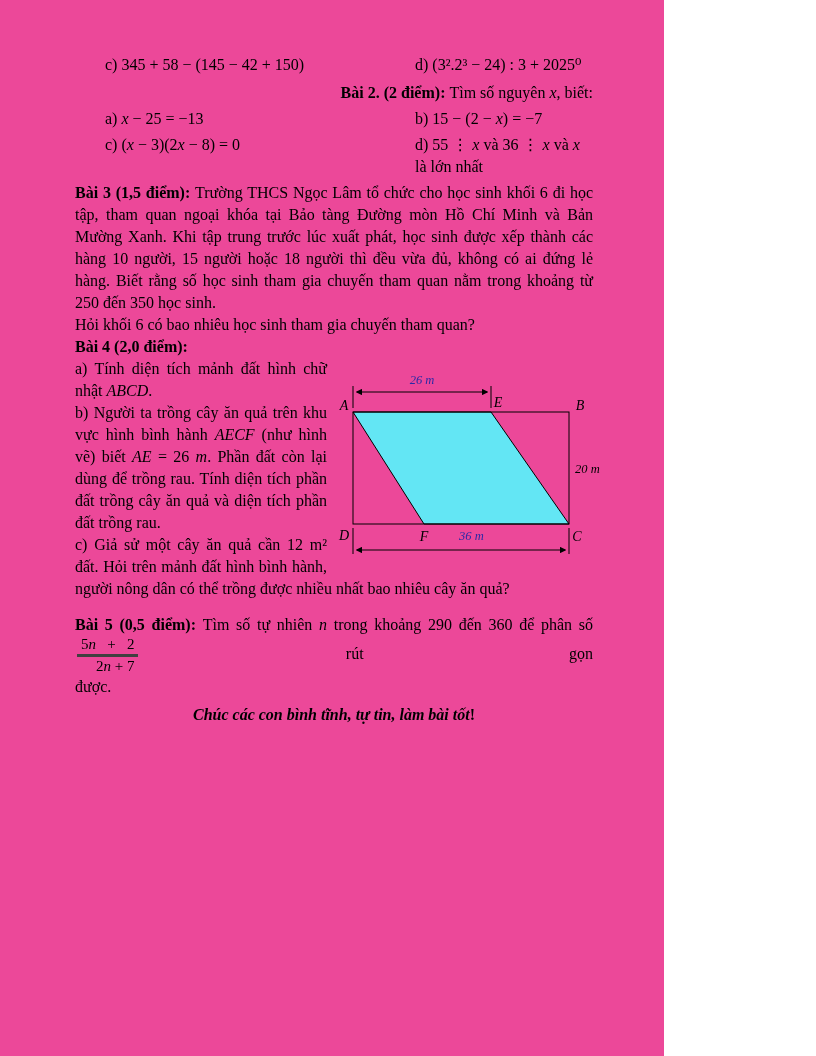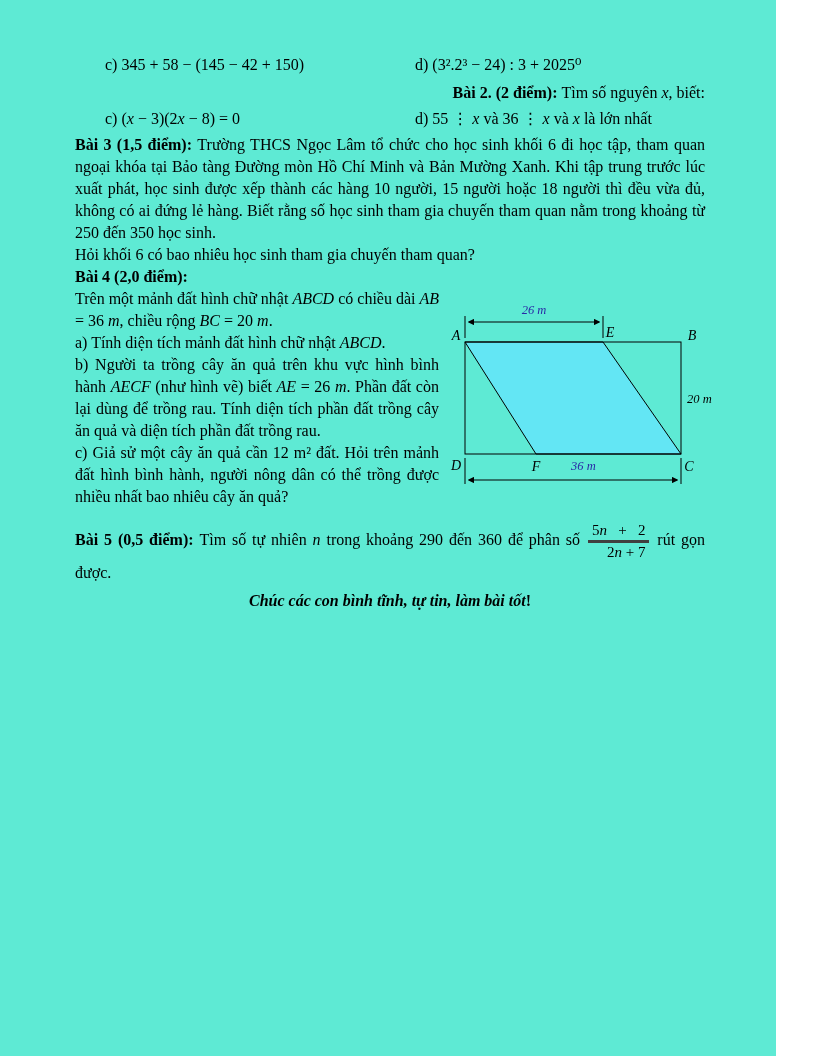--- a/index.html
+++ b/index.html
@@ -4,22 +4,22 @@
 <title>Math Exam Page</title>
 <style>
   * { margin:0; padding:0; box-sizing:border-box; }
   html, body { background:#ffffff; }
   body {
     width:816px; height:1056px;
     font-family:"Liberation Serif","DejaVu Serif","DejaVu Sans",serif;
     font-size:16px; color:#000;
   }
   .page {
-    position:relative; width:776px; height:1056px;
-    padding:54px 71px 0 75px; overflow:hidden; background:#5eead4;
+    position:relative; width:664px; height:1056px;
+    padding:54px 71px 0 75px; overflow:hidden; background:#ec4899;
   }
   p, .row2 { line-height:22px; }
   .b  { font-weight:bold; }
   .it { font-style:italic; }
   .bi { font-weight:bold; font-style:italic; }
   .row2 { display:flex; }
   .row2 .c1 { width:340px; padding-left:30px; }
   .row2 .c2 { flex:1; }
   .mt4 { margin-top:4px; }
   .mt6 { margin-top:6px;text-align:right; }
@@ -47,20 +47,24 @@
 <body>
 
 <div class="page">
 
   <div class="row2">
     <div class="c1"><span>c) </span><span>345 + 58 − (145 − 42 + 150)</span></div>
     <div class="c2"><span>d) </span><span>(3².2³ − 24) : 3 + 2025⁰</span></div>
   </div>
 
   <p class="mt6"><span class="b">Bài 2. (2 điểm): </span><span>Tìm số nguyên </span><span class="it">x</span><span>, biết:</span></p>
+  <div class="row2 mt4">
+    <div class="c1"><span>a) </span><span class="it">x</span><span> − 25 = −13</span></div>
+    <div class="c2"><span>b) </span><span>15 − (2 − </span><span class="it">x</span><span>) = −7</span></div>
+  </div>
   <div class="row2 mt4">
     <div class="c1"><span>c) </span><span>(</span><span class="it">x</span><span> − 3)(2</span><span class="it">x</span><span> − 8) = 0</span></div>
     <div class="c2"><span>d) </span><span>55 ⋮ </span><span class="it">x</span><span> và 36 ⋮ </span><span class="it">x</span><span> và </span><span class="it">x</span><span> là lớn nhất</span></div>
   </div>
 
   <p class="just mt4"><span class="b">Bài 3 (1,5 điểm): </span><span>Trường THCS Ngọc Lâm tổ chức cho học sinh khối 6 đi học tập, tham quan ngoại khóa tại Bảo tàng Đường mòn Hồ Chí Minh và Bản Mường Xanh. Khi tập trung trước lúc xuất phát, học sinh được xếp thành các hàng 10 người, 15 người hoặc 18 người thì đều vừa đủ, không có ai đứng lẻ hàng. Biết rằng số học sinh tham gia chuyến tham quan nằm trong khoảng từ 250 đến 350 học sinh.</span></p>
   <p><span>Hỏi khối 6 có bao nhiêu học sinh tham gia chuyến tham quan?</span></p>
 
   <p><span class="b">Bài 4 (2,0 điểm):</span></p>
   <div class="b4-body">
@@ -91,21 +95,20 @@
 
         <text x="7" y="46" text-anchor="middle">A</text>
         <text x="161" y="43" text-anchor="middle">E</text>
         <text x="243" y="46" text-anchor="middle">B</text>
         <text x="7" y="176" text-anchor="middle">D</text>
         <text x="87" y="177" text-anchor="middle">F</text>
         <text x="240" y="177" text-anchor="middle">C</text>
       </svg>
     </div>
 
-    <p class="just"><span>Trên một mảnh đất hình chữ nhật </span><span class="it">ABCD</span><span> có chiều dài </span><span class="it">AB</span><span> = 36 </span><span class="it">m</span><span>, chiều rộng </span><span class="it">BC</span><span> = 20 </span><span class="it">m</span><span>.</span></p>
     <p class="just"><span>a) Tính diện tích mảnh đất hình chữ nhật </span><span class="it">ABCD</span><span>.</span></p>
     <p class="just"><span>b) Người ta trồng cây ăn quả trên khu vực hình bình hành </span><span class="it">AECF</span><span> (như hình vẽ) biết </span><span class="it">AE</span><span> = 26 </span><span class="it">m</span><span>. Phần đất còn lại dùng để trồng rau. Tính diện tích phần đất trồng cây ăn quả và diện tích phần đất trồng rau.</span></p>
     <p class="just"><span>c) Giả sử một cây ăn quả cần 12 m² đất. Hỏi trên mảnh đất hình bình hành, người nông dân có thể trồng được nhiều nhất bao nhiêu cây ăn quả?</span></p>
     <div class="clear"></div>
   </div>
 
   <p class="b5">
     <span><span class="b">Bài 5 (0,5 điểm): </span><span>Tìm số tự nhiên </span><span class="it">n</span><span> trong khoảng 290 đến 360 để phân số</span></span>
     <span class="frac">
       <span class="num"><span>5</span><span class="it">n</span><span> + 2</span></span>

